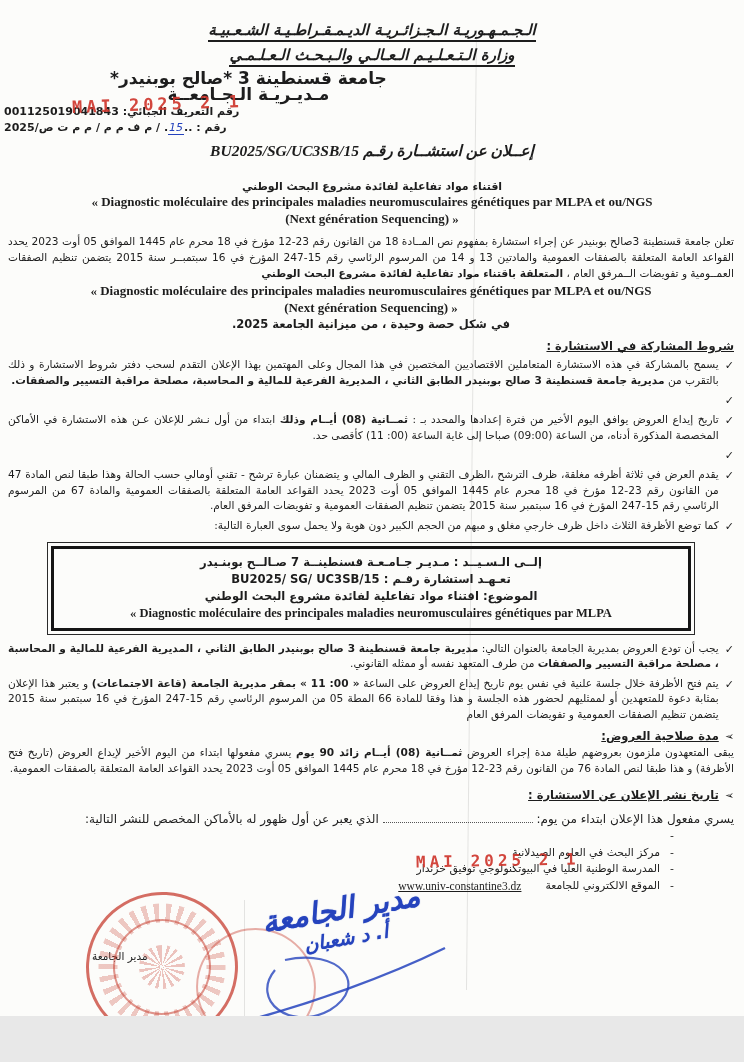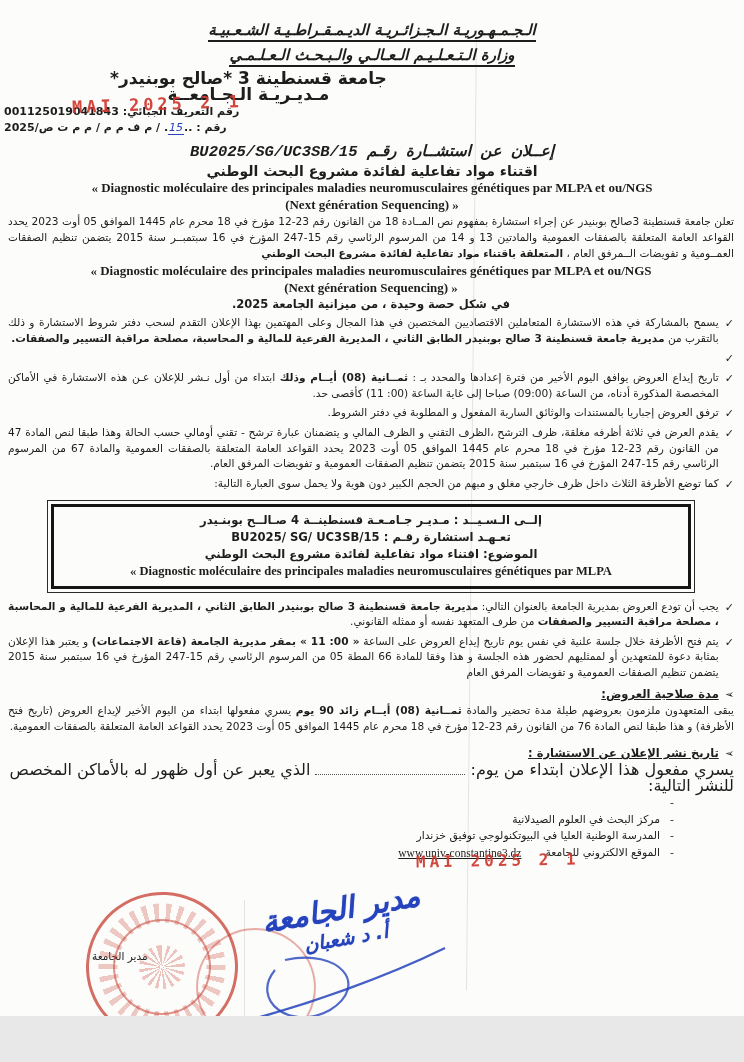--- a/index.html
+++ b/index.html
@@ -29,49 +29,49 @@
   .date-stamp {
     position:absolute; color:#cf372e; font-family:"DejaVu Sans Mono", monospace;
     font-weight:bold; font-size:17px; letter-spacing:4px; white-space:nowrap;
     opacity:.92;
   }
   .stamp-top { left:72px; top:94px; transform:rotate(-2deg); }
   .stamp-mid { left:416px; top:851px; transform:rotate(-1deg); font-size:16px; }
 
   
   .title-block { text-align:center; margin-top:6px; }
-  .t-ar1 { font-family:Liberation Mono, monospace; font-style:italic; font-weight:bold; font-size:15.5px; }
+  .t-ar1 { font-family:Liberation Serif, serif; font-style:italic; font-weight:bold; font-size:15.5px; }
   .t-ar1 .code { direction:ltr; unicode-bidi:isolate; }
-  .t-ar2 { font-weight:bold; font-size:14px; margin-top:2px; }
+  .t-ar2 { font-weight:bold; font-size:11px; margin-top:20px; }
   .t-fr  { font-family:"Liberation Serif", serif; font-weight:bold; font-size:13px; line-height:17px; direction:ltr; }
   .t-ar3 { font-weight:bold; font-size:13px; margin-top:1px; }
 
   
   .body-text { padding:0 10px 0 8px; }
-  .para { font-size:10.6px; line-height:16px; text-align:justify; text-justify:inter-word; }
+  .para { font-size:10.6px; line-height:16px; text-align:justify; text-justify:inter-word; margin-top:6px; }
   .b { font-weight:bold; }
   .sec-head { font-weight:bold; font-size:11.5px; text-decoration:underline; margin-top:8px; }
 
   .bullet { display:flex; gap:6px; margin-top:4px; align-items:flex-start; }
   .check { flex:0 0 auto; font-size:11px; line-height:15px; padding-top:1px; }
   .btext { font-size:10.6px; line-height:15.5px; text-align:justify; }
 
   .arrow-row { display:flex; gap:6px; margin-top:7px; align-items:center; }
   .arrow { transform:scaleX(-1); font-size:11px; }
   .arrow-head-text { font-weight:bold; font-size:11.5px; text-decoration:underline; }
 
   
   .box-outer { width:648px; margin:8px auto 6px auto; border:1px solid #2a2a2a; padding:3px; background:#fcfcfa; }
   .box-inner { border:3px solid #151515; padding:5px 8px 7px 8px; text-align:center; }
   .box-line  { font-weight:bold; font-size:11.6px; line-height:17px; }
   .box-fr    { font-family:"Liberation Serif", serif; font-weight:bold; font-size:12.5px; line-height:16px; direction:ltr; }
   .box-code  { direction:ltr; unicode-bidi:isolate; }
 
   
-  .pub-line { font-size:16px; line-height:16px; margin-top:2px; }
+  .pub-line { font-size:12px; line-height:16px; margin-top:9px; }
   .dotted-blank { display:inline-block; width:150px; border-bottom:1.5px dotted #555; height:9px; }
   .venues { margin:1px 60px 0 0; }
   .venue { display:flex; gap:10px; font-size:10.8px; line-height:16.5px; }
   .dash { flex:0 0 auto; }
   .url { direction:ltr; unicode-bidi:isolate; text-decoration:underline; font-family:"Liberation Serif", serif; font-size:11.5px; margin-right:14px; }
 
   
   .printed-title { position:absolute; left:92px; top:950px; font-size:10.5px; color:#222; direction:rtl; }
   .round-stamp { position:absolute; left:86px; top:892px; width:152px; height:150px;
     border:3px solid rgba(199,62,48,.75); border-radius:50%;
@@ -129,68 +129,68 @@
 
   <div class="body-text">
 
     <p class="para"><span>تعلن جامعة قسنطينة 3صالح بوبنيدر عن إجراء استشارة بمفهوم نص المــادة 18 من القانون رقم 23-12 مؤرخ في 18 محرم عام 1445 الموافق 05 أوت 2023 يحدد القواعد العامة المتعلقة بالصفقات العمومية والمادتين 13 و 14 من المرسوم الرئاسي رقم 15-247 المؤرخ في 16 سبتمبــر سنة 2015 يتضمن تنظيم الصفقات العمــومية و تفويضات الــمرفق العام ، </span><span class="b">المتعلقة باقتناء مواد تفاعلية لفائدة مشروع البحث الوطني</span></p>
     <div class="title-block" style="margin-top:1px;">
       <div class="t-fr">« Diagnostic moléculaire des principales maladies neuromusculaires génétiques par MLPA et ou/NGS</div>
       <div class="t-fr">(Next génération Sequencing) »</div>
       <div class="t-ar3" style="font-size:11.5px;">في شكل حصة وحيدة ، من ميزانية الجامعة 2025.</div>
     </div>
 
+    <div class="sec-head">شروط المشاركة في الاستشارة :</div>
 
     <div class="bullet">
       <span class="check">✓</span>
       <div class="btext"><span>يسمح بالمشاركة في هذه الاستشارة المتعاملين الاقتصاديين المختصين في هذا المجال وعلى المهتمين بهذا الإعلان التقدم لسحب دفتر شروط الاستشارة و ذلك بالتقرب من </span><span class="b">مديرية جامعة قسنطينة 3 صالح بوبنيدر الطابق الثاني ، المديرية الفرعية للمالية و المحاسبة، مصلحة مراقبة التسيير والصفقات.</span><span></span></div>
     </div>
     <div class="bullet">
       <span class="check">✓</span>
     </div>
     <div class="bullet">
       <span class="check">✓</span>
       <div class="btext"><span>تاريخ إيداع العروض يوافق اليوم الأخير من فترة إعدادها والمحدد بـ : </span><span class="b">ثمــانية (08) أيــام وذلك</span><span> ابتداء من أول نـشر للإعلان عـن هذه الاستشارة في الأماكن المخصصة المذكورة أدناه، من الساعة (09:00) صباحا إلى غاية الساعة (00: 11) كأقصى حد.</span></div>
     </div>
     <div class="bullet">
       <span class="check">✓</span>
-      <div class="btext"><span>ترفق العروض إجباريا بالمستندات والوثائق السارية المفعول و المطلوبة في دفتر الشروط.</span></div>
     </div>
     <div class="bullet">
       <span class="check">✓</span>
       <div class="btext"><span>يقدم العرض في ثلاثة أظرفه مغلقة، ظرف الترشح ،الظرف التقني و الظرف المالي و يتضمنان عبارة ترشح - تقني أومالي حسب الحالة وهذا طبقا لنص المادة 47 من القانون رقم 23-12 مؤرخ في 18 محرم عام 1445 الموافق 05 أوت 2023 يحدد القواعد العامة المتعلقة بالصفقات العمومية  والمادة 67 من المرسوم الرئاسي رقم 15-247 المؤرخ في 16 سبتمبر سنة 2015 يتضمن تنظيم الصفقات العمومية و تفويضات المرفق العام.</span></div>
     </div>
     <div class="bullet">
       <span class="check">✓</span>
       <div class="btext"><span>كما توضع الأظرفة الثلاث  داخل ظرف خارجي مغلق و مبهم من الحجم الكبير دون هوية ولا يحمل سوى العبارة التالية:</span></div>
     </div>
 
     <div class="box-outer">
       <div class="box-inner">
-        <div class="box-line">إلــى الـسـيــد : مـديـر جـامـعـة قسنطينــة 4 صـالــح بوبنـيدر</div>
+        <div class="box-line">إلــى الـسـيــد : مـديـر جـامـعـة قسنطينــة 7 صـالــح بوبنـيدر</div>
         <div class="box-line"><span>تعـهـد استشارة رقـم : </span><span class="box-code">BU2025/ SG/ UC3SB/15</span></div>
         <div class="box-line">الموضوع:  اقتناء مواد تفاعلية لفائدة مشروع البحث الوطني</div>
         <div class="box-fr">« Diagnostic moléculaire des principales maladies neuromusculaires génétiques par MLPA</div>
       </div>
     </div>
 
     <div class="bullet">
       <span class="check">✓</span>
       <div class="btext"><span>يجب أن تودع العروض بمديرية الجامعة بالعنوان التالي: </span><span class="b">مديرية جامعة  قسنطينة 3 صالح بوبنيدر الطابق الثاني ، المديرية الفرعية للمالية و المحاسبة ، مصلحة مراقبة التسيير والصفقات</span><span> من طرف المتعهد  نفسه أو ممثله القانوني.</span></div>
     </div>
     <div class="bullet">
       <span class="check">✓</span>
       <div class="btext"><span>يتم فتح الأظرفة خلال جلسة علنية في نفس يوم تاريخ إيداع العروض على الساعة </span><span class="b">« 00: 11 » بمقر مديرية الجامعة (قاعة الاجتماعات)</span><span> و يعتبر هذا الإعلان بمثابة دعوة للمتعهدين أو لممثليهم لحضور هذه الجلسة و هذا وفقا للمادة 66 المطة 05 من المرسوم الرئاسي رقم 15-247 المؤرخ في 16 سبتمبر سنة 2015 يتضمن تنظيم الصفقات العمومية و تفويضات المرفق العام</span></div>
     </div>
 
     <div class="arrow-row">
       <span class="arrow">➢</span>
       <span class="arrow-head-text">مدة صلاحية العروض:</span>
     </div>
-    <p class="para" style="margin-top:1px;"><span>يبقى المتعهدون ملزمون بعروضهم طيلة مدة تحضير والمادة </span><span class="b">ثمــانية (08) أيــام  زائد 90 يوم</span><span> يسري مفعولها ابتداء من اليوم الأخير لإيداع العروض (تاريخ فتح الأظرفة) و هذا طبقا لنص المادة 76 من القانون رقم 23-12 مؤرخ في 18 محرم عام 1445 الموافق 05 أوت 2023 يحدد القواعد العامة المتعلقة بالصفقات العمومية.</span></p>
+    <p class="para" style="margin-top:1px;"><span>يبقى المتعهدون ملزمون بعروضهم طيلة مدة إجراء العروض </span><span class="b">ثمــانية (08) أيــام  زائد 90 يوم</span><span> يسري مفعولها ابتداء من اليوم الأخير لإيداع العروض (تاريخ فتح الأظرفة) و هذا طبقا لنص المادة 76 من القانون رقم 23-12 مؤرخ في 18 محرم عام 1445 الموافق 05 أوت 2023 يحدد القواعد العامة المتعلقة بالصفقات العمومية.</span></p>
 
     <div class="arrow-row" style="margin-top:12px;">
       <span class="arrow">➢</span>
       <span class="arrow-head-text">تاريخ نشر الإعلان عن الاستشارة :</span>
     </div>
     <div class="pub-line">
       <span>يسري مفعول هذا الإعلان ابتداء من يوم: </span><span class="dotted-blank"></span><span> الذي يعبر عن أول ظهور له بالأماكن المخصص للنشر التالية:</span>
     </div>
     <div class="venues">
       <div class="venue">

